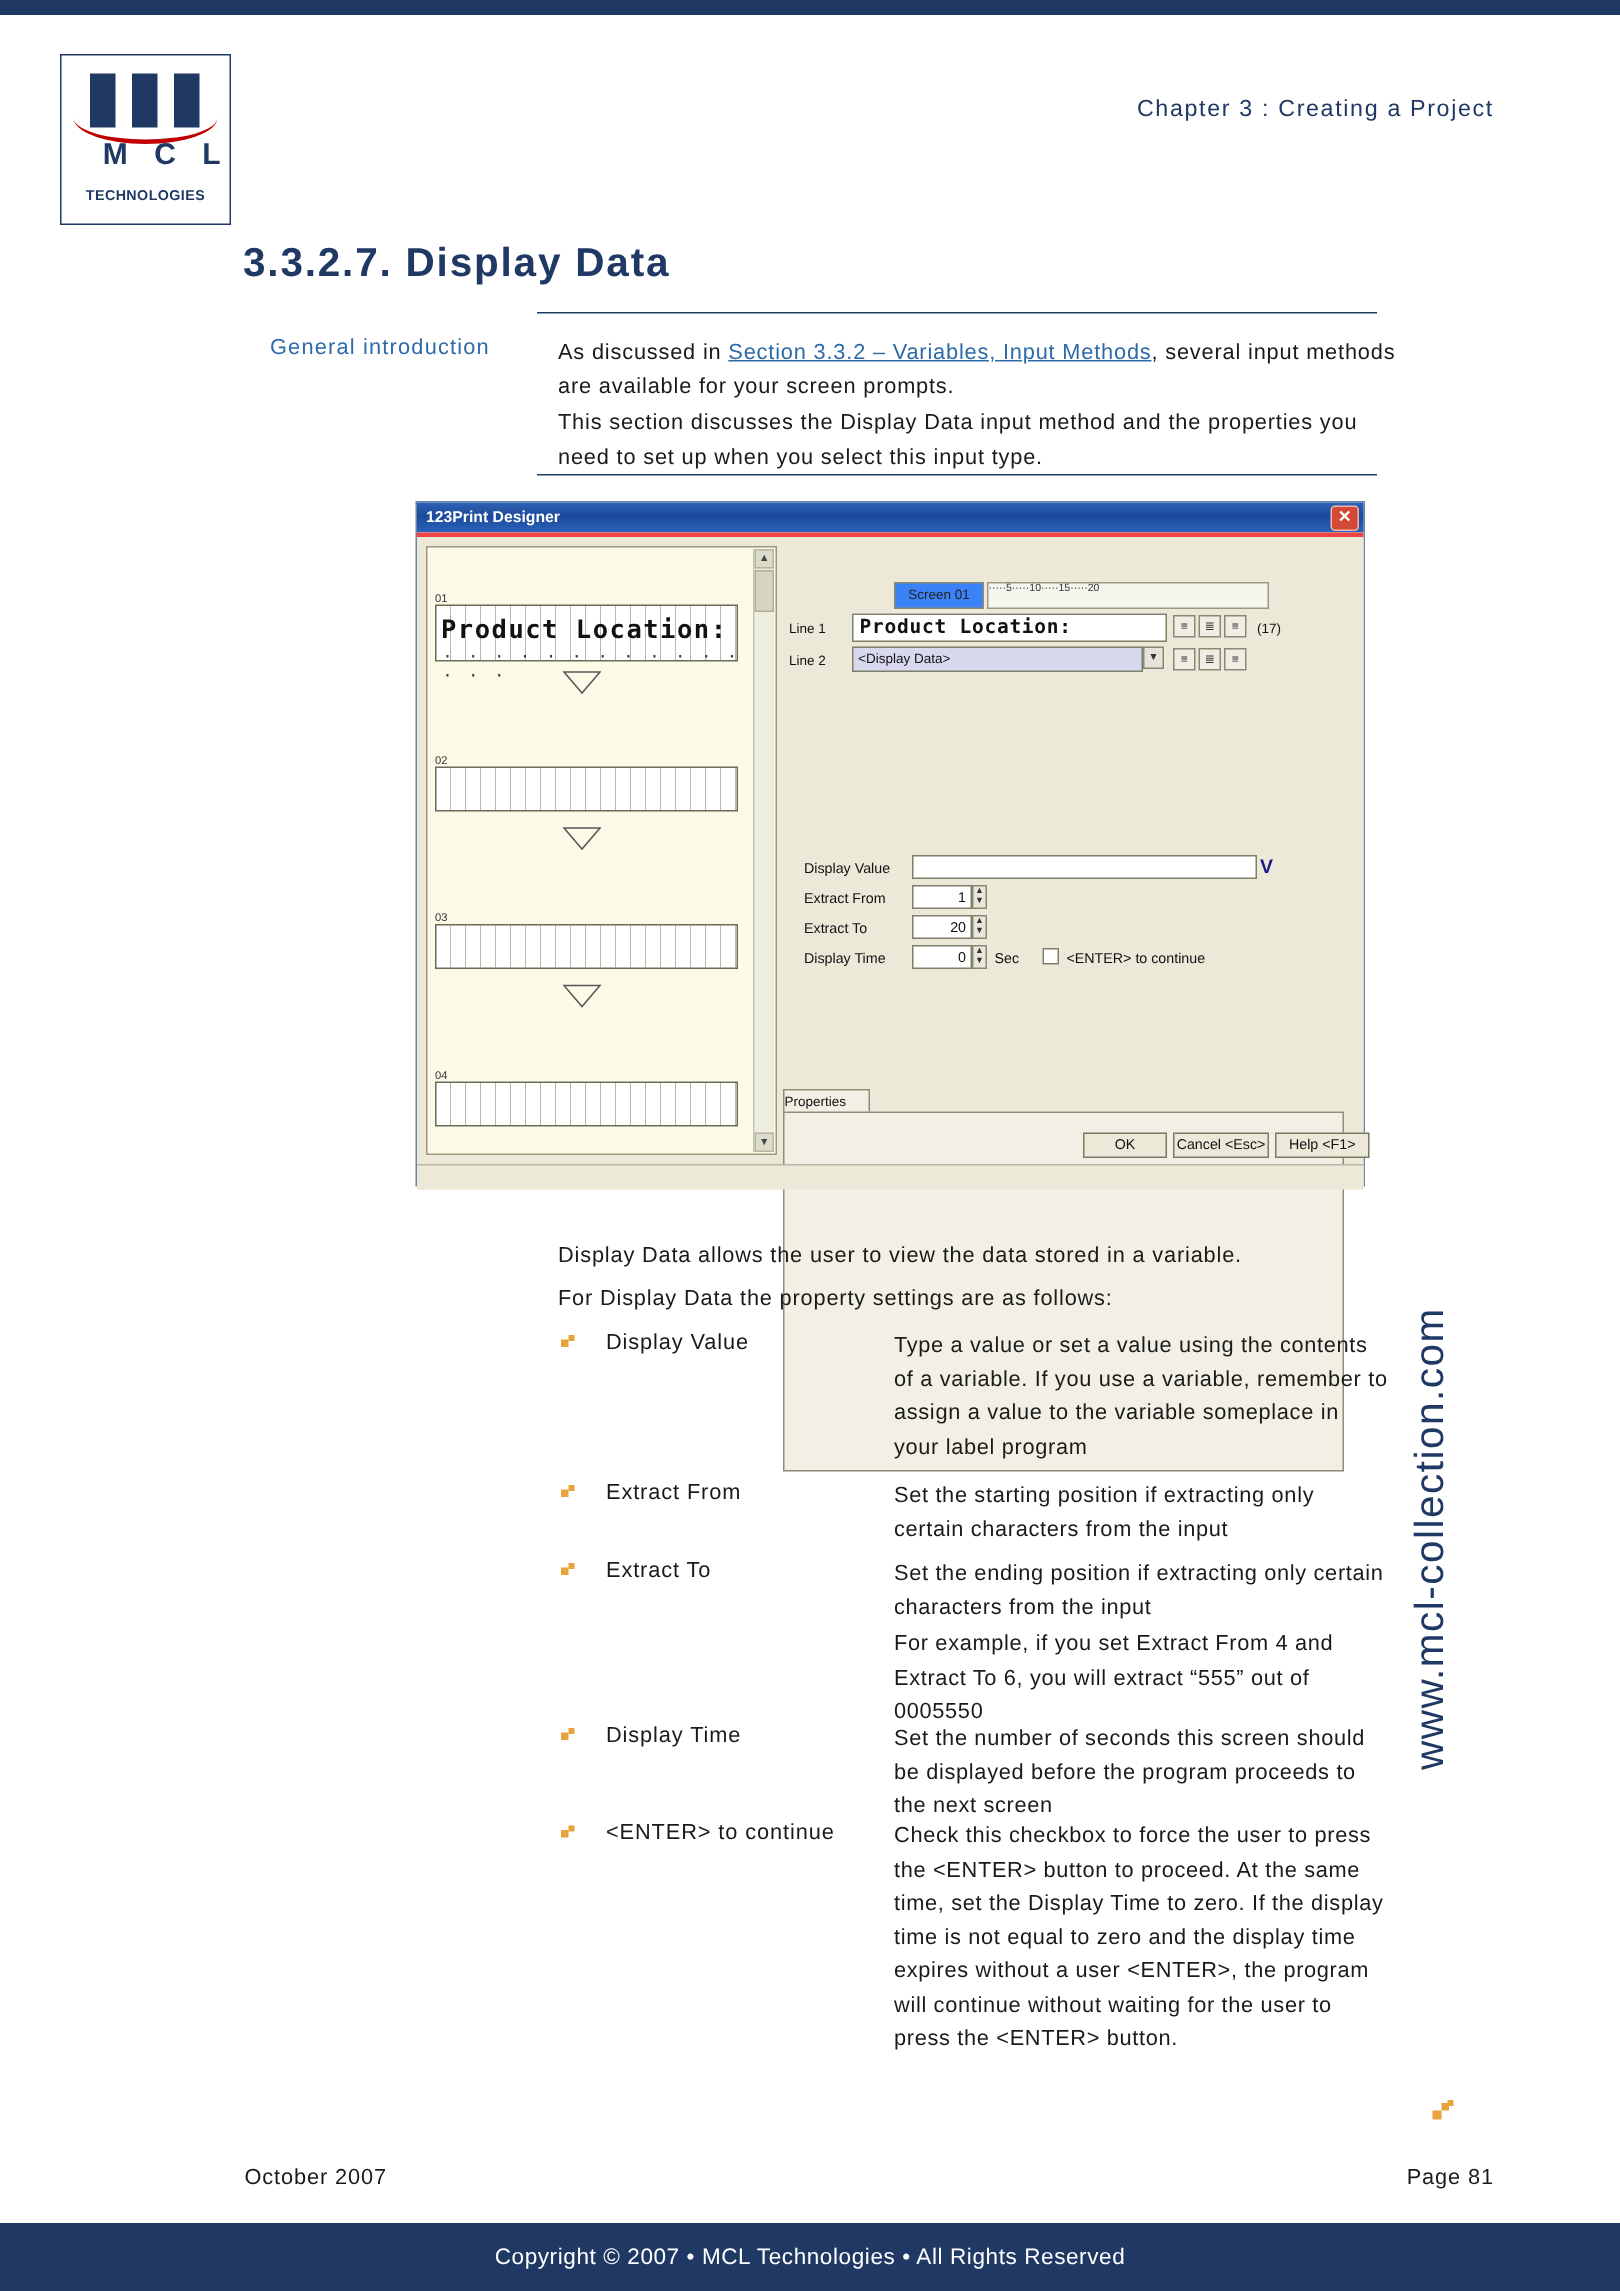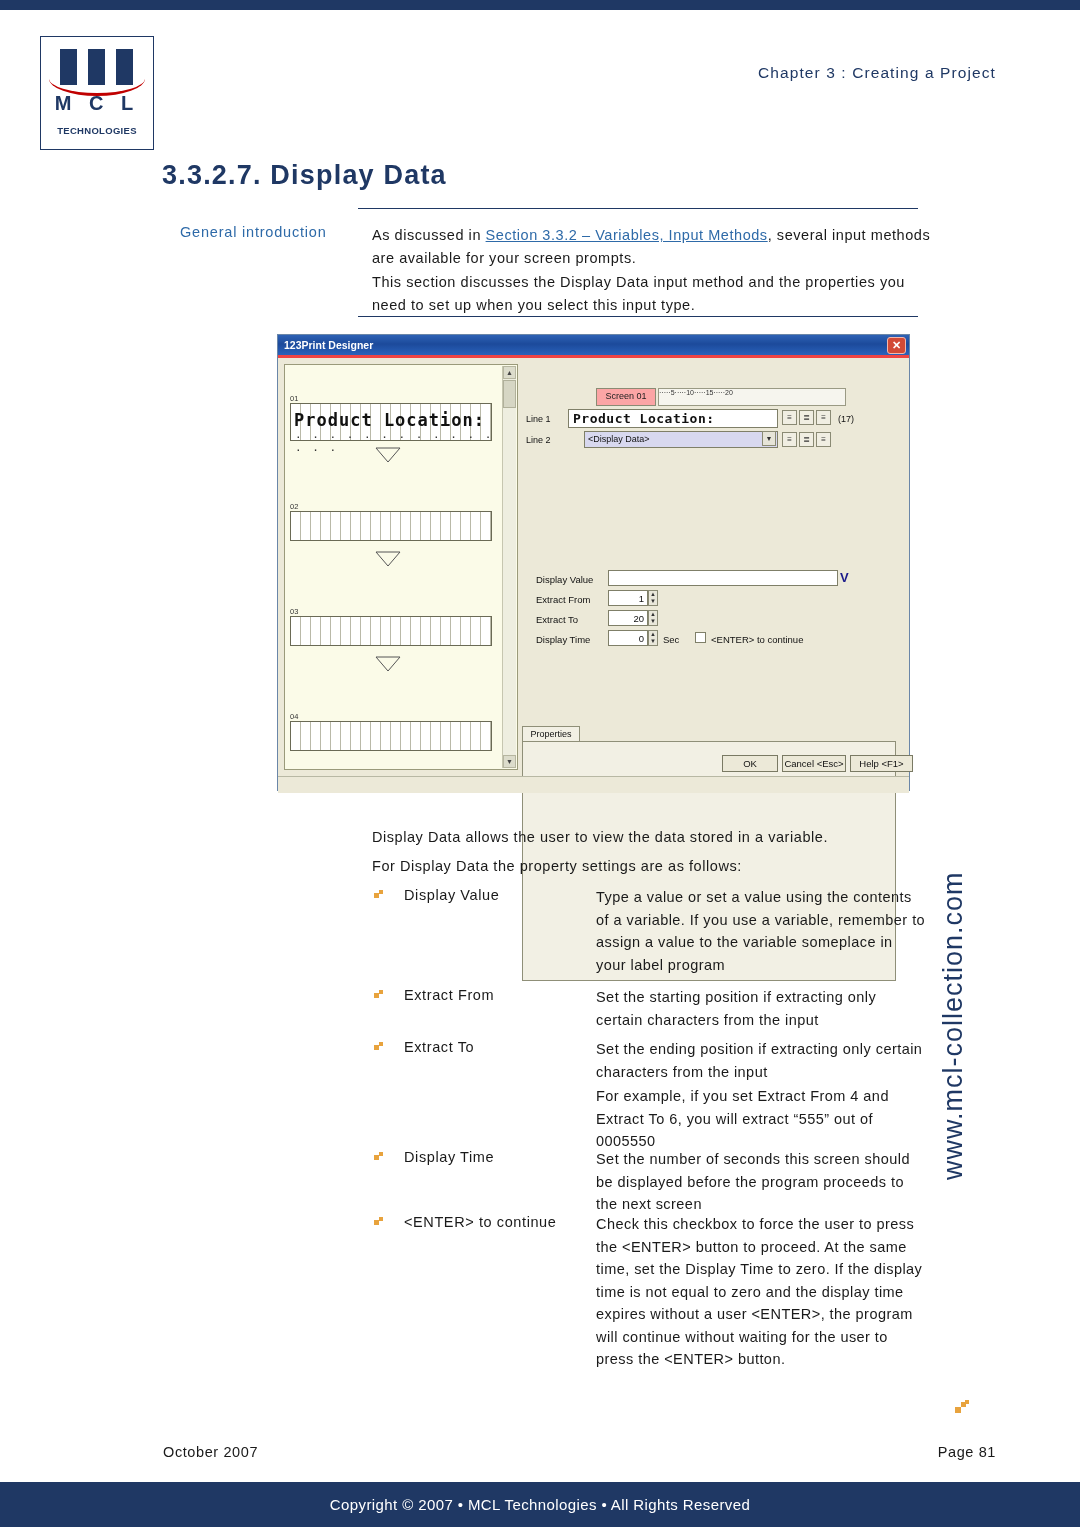--- a/index.html
+++ b/index.html
@@ -67,21 +67,21 @@
     position: absolute;
     left: 8px; top: 38px;
     width: 96px; height: 18px;
     border-bottom: 3px solid #c00000;
     border-radius: 0 0 60% 60%/0 0 100% 100%;
   }
   .logo .mcl {
     position: absolute;
     left: 0; top: 55px;
     width: 112px;
-    text-align: center;
+    text-align: right;
     color: #1f3864;
     font-size: 20px;
     font-weight: bold;
     letter-spacing: 6px;
   }
   .logo .tech {
     position: absolute;
     left: 0; top: 88px;
     width: 112px;
     text-align: center;
@@ -242,21 +242,21 @@
     letter-spacing: 2px;
   }
   .tri {
     position: absolute;
     width: 26px; height: 16px;
   }
   .screen-tab {
     position: absolute;
     left: 318px; top: 30px;
     width: 58px; height: 16px;
-    background: #fca5a5;
+    background: #3b82f6;
     border: 1px solid #8b8b74;
     font-size: 9px;
     text-align: center;
     line-height: 15px;
     color: #222;
   }
   .ruler {
     position: absolute;
     left: 380px; top: 30px;
     width: 186px; height: 16px;
@@ -315,21 +315,20 @@
     line-height: 13px;
   }
   .prop-tab {
     position: absolute;
     left: 244px; top: 368px;
     width: 56px; height: 15px;
     background: #f2f0e4;
     border: 1px solid #8f8f78;
     border-bottom: none;
     font-size: 9px;
-    text-align: center;
     line-height: 14px;
     color: #111;
   }
   .inner-panel {
     position: absolute;
     left: 244px; top: 383px;
     width: 372px; height: 238px;
     background: #f2f0e4;
     border: 1px solid #8f8f78;
   }
@@ -551,21 +550,21 @@
       <div class="ruler">·····5·····10·····15·····20</div>
 
       <div class="row-line" style="left:248px; top:56px;">Line 1</div>
       <div class="line-box line1-text" style="left:290px; top:51px; width:210px; height:19px;">Product Location:</div>
       <div class="mini-btn" style="left:504px; top:52px;">≡</div>
       <div class="mini-btn" style="left:521px; top:52px;">≣</div>
       <div class="mini-btn" style="left:538px; top:52px;">≡</div>
       <div class="row-line" style="left:560px; top:56px;">(17)</div>
 
       <div class="row-line" style="left:248px; top:77px;">Line 2</div>
-      <div class="line-box line2-text" style="left:290px; top:73px; width:194px; height:17px;margin-left:16px;">&lt;Display Data&gt;</div>
+      <div class="line-box line2-text" style="left:290px; top:73px; width:194px; height:17px;">&lt;Display Data&gt;</div>
       <div class="combo-arrow" style="left:484px; top:73px;">▼</div>
       <div class="mini-btn" style="left:504px; top:74px;">≡</div>
       <div class="mini-btn" style="left:521px; top:74px;">≣</div>
       <div class="mini-btn" style="left:538px; top:74px;">≡</div>
 
       <div class="prop-tab">Properties</div>
       <div class="inner-panel"></div>
 
       <div class="fld-label" style="left:258px; top:216px;">Display Value</div>
       <div class="fld-input" style="left:330px; top:212px; width:230px; height:16px;"></div>

